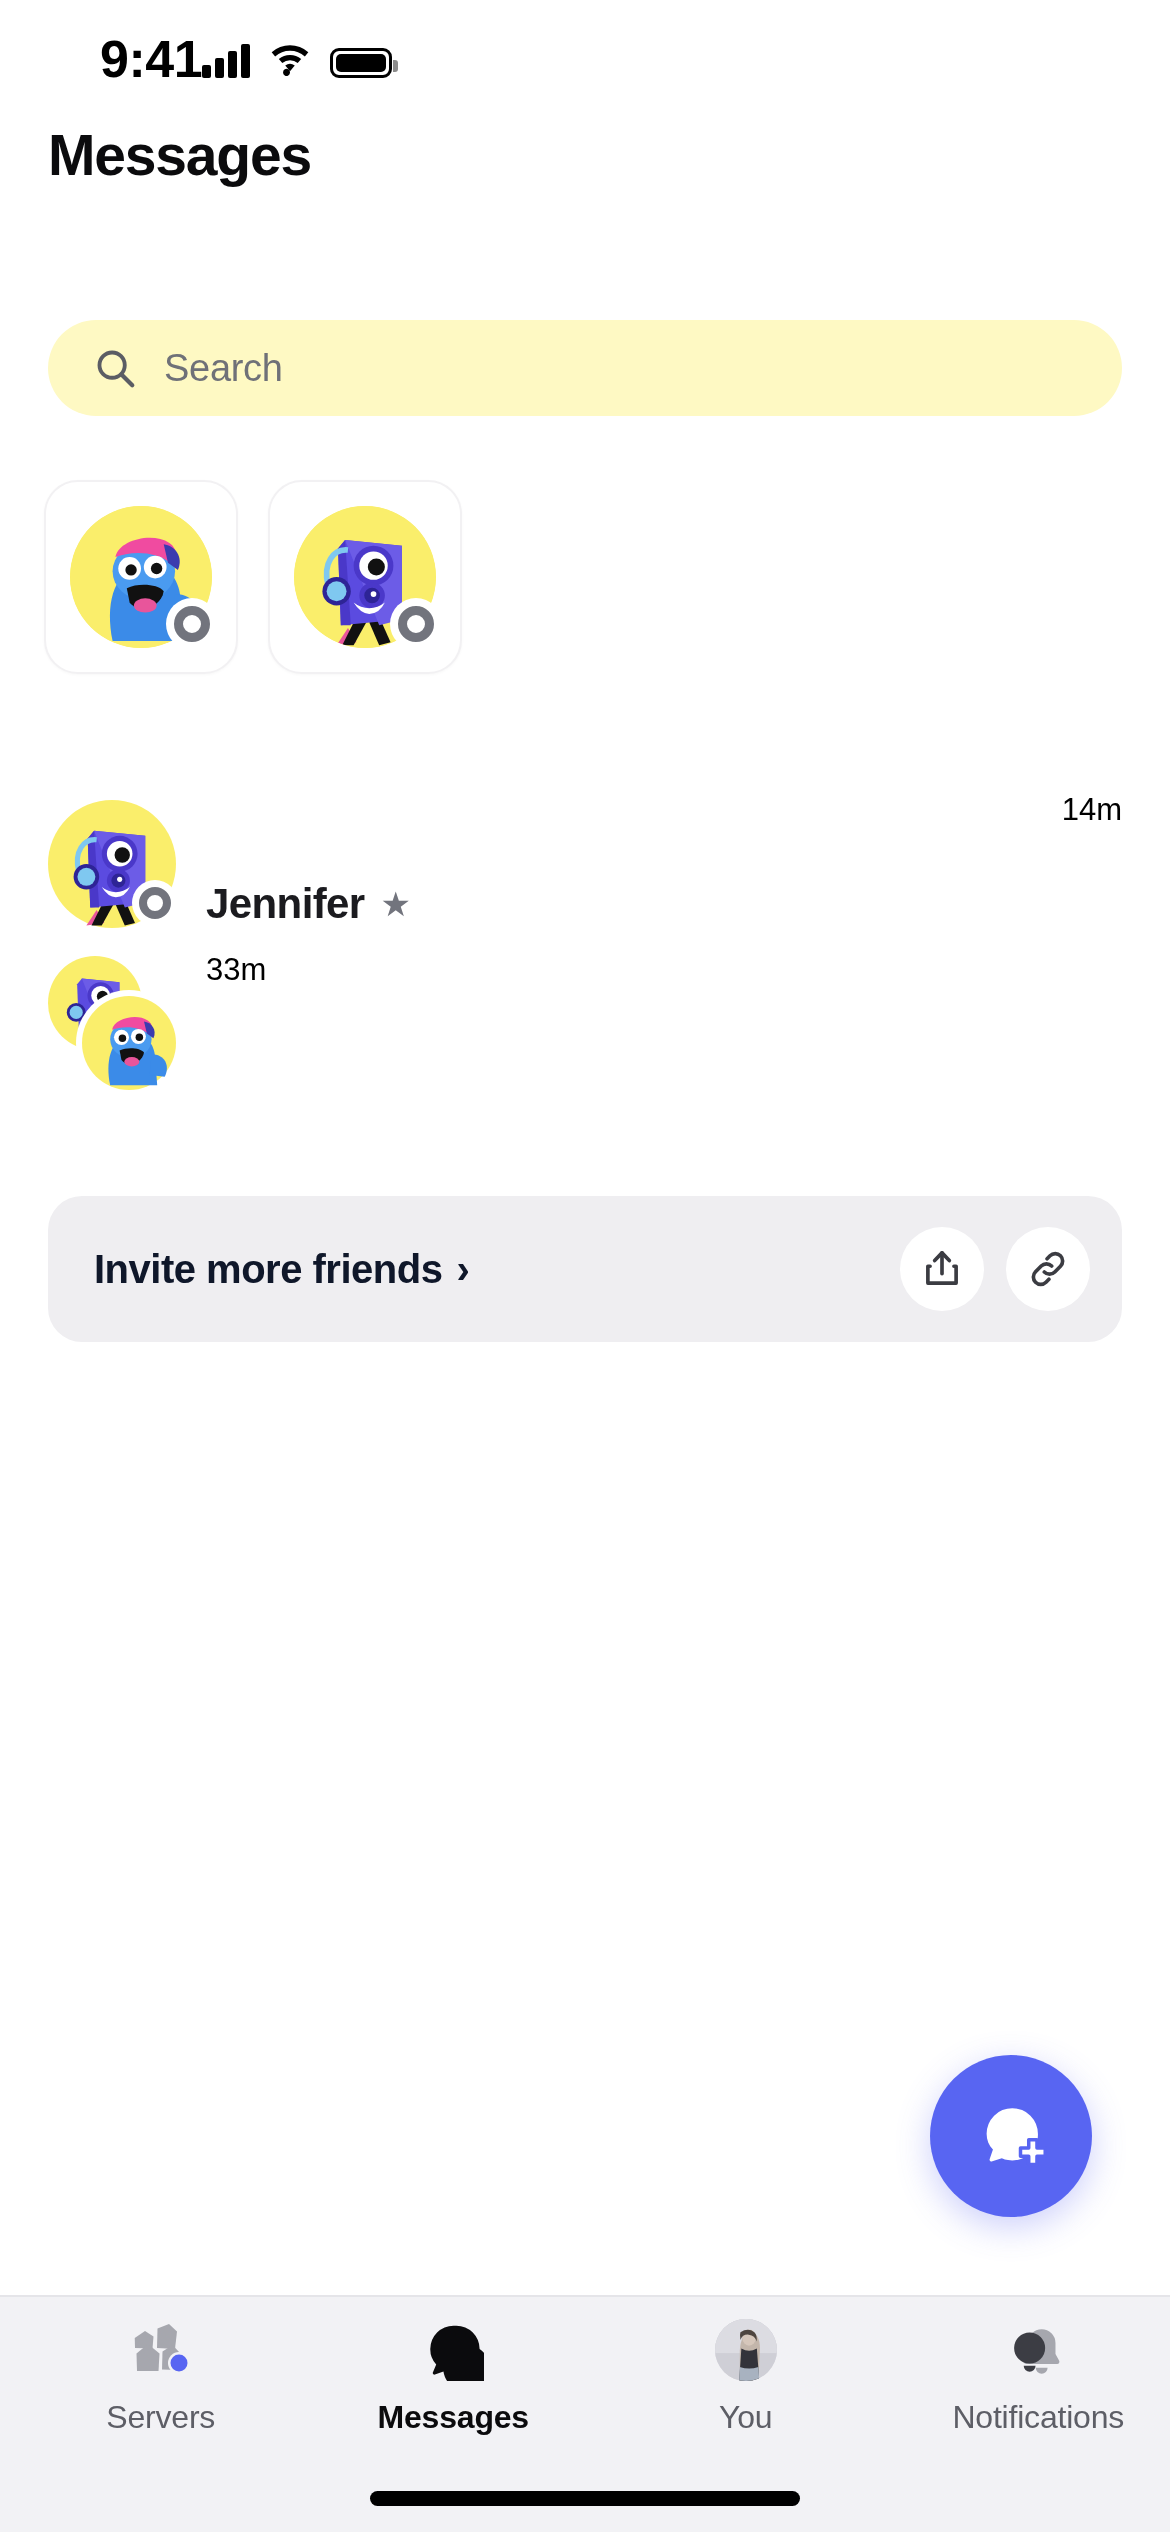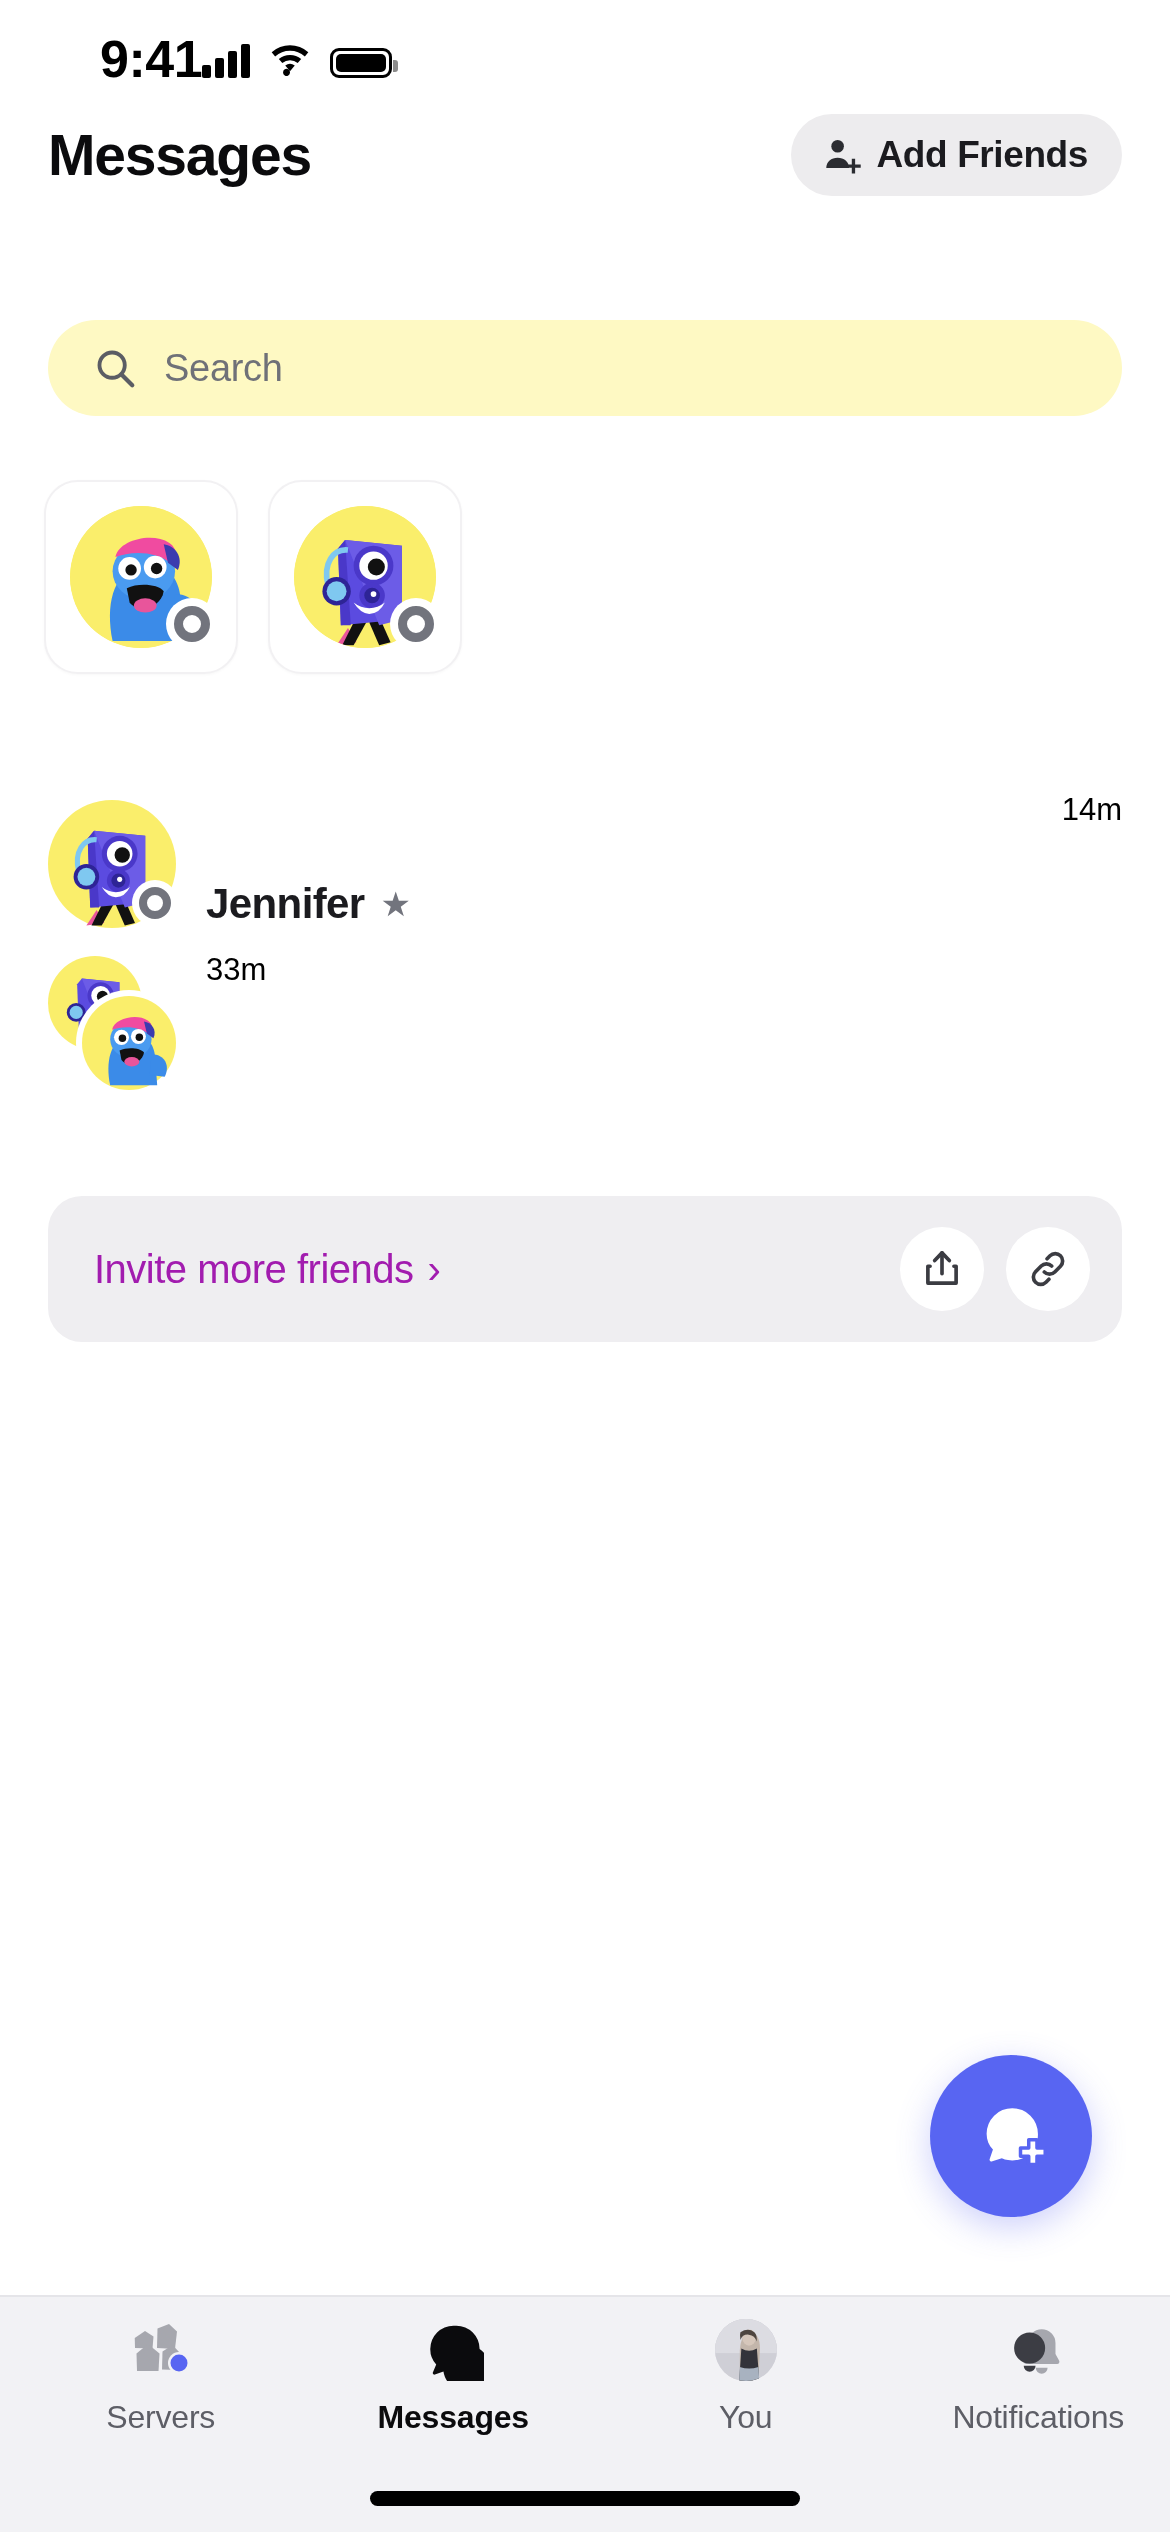--- a/index.html
+++ b/index.html
@@ -87,21 +87,21 @@
   .stack-front-ring { position:absolute; left:28px; top:30px; width:106px; height:106px; border-radius:50%; background:#fff; }
 
   
   .invite-card {
     position:absolute; top:1196px; left:48px; width:1074px; height:146px;
     background:#EFEEF1; border-radius:34px;
     display:flex; align-items:center; justify-content:space-between;
     padding:0 32px 0 46px;
   }
   .invite-label { display:flex; align-items:center; gap:14px; cursor:pointer; }
-  .invite-label span { font-size:40px; font-weight:400; color:#a21caf; letter-spacing:-0.5px; }
+  .invite-label span { font-size:40px; font-weight:700; color:#0f172a; letter-spacing:-0.5px; }
   .chev { font-size:36px; color:#3b3c42; font-weight:400; }
   .invite-actions { display:flex; align-items:center; gap:22px; }
   .circ-btn {
     width:84px; height:84px; border-radius:50%; background:#fff; border:none;
     display:flex; align-items:center; justify-content:center; cursor:pointer;
   }
 
   
   .fab {
     position:absolute; top:2055px; left:930px; width:162px; height:162px;
@@ -147,28 +147,20 @@
         <path d="M2 4.2a15 15 0 0120 0l-1.9 2.3a12.2 12.2 0 00-16.2 0L2 4.2z" fill="#000"></path>
       </svg>
       <div class="batt">
           <i></i>
         </div>
     </div>
   </div>
 
   <div class="header">
     <div class="page-title">Messages</div>
-    <button class="add-friends">
-      <svg width="42" height="42" viewBox="0 0 24 24">
-        <circle cx="9.5" cy="7" r="3.6" fill="#2b2c31"></circle>
-        <path d="M3 19.4c0-3.6 2.9-5.9 6.5-5.9s6.5 2.3 6.5 5.9H3z" fill="#2b2c31"></path>
-        <path d="M17.6 14.2h1.9v3.2h3.2v1.9h-3.2v3.2h-1.9v-3.2h-3.2v-1.9h3.2v-3.2z" fill="#2b2c31"></path>
-      </svg>
-      <span>Add Friends</span>
-    </button>
   </div>
 
   <div class="search">
     <svg width="46" height="46" viewBox="0 0 24 24">
       <circle cx="10.5" cy="10.5" r="6.6" fill="none" stroke="#5b5d64" stroke-width="2"></circle>
       <line x1="15.4" y1="15.4" x2="21" y2="21" stroke="#5b5d64" stroke-width="2.2" stroke-linecap="round"></line>
     </svg>
     <div class="search-text">Search</div>
   </div>
 

